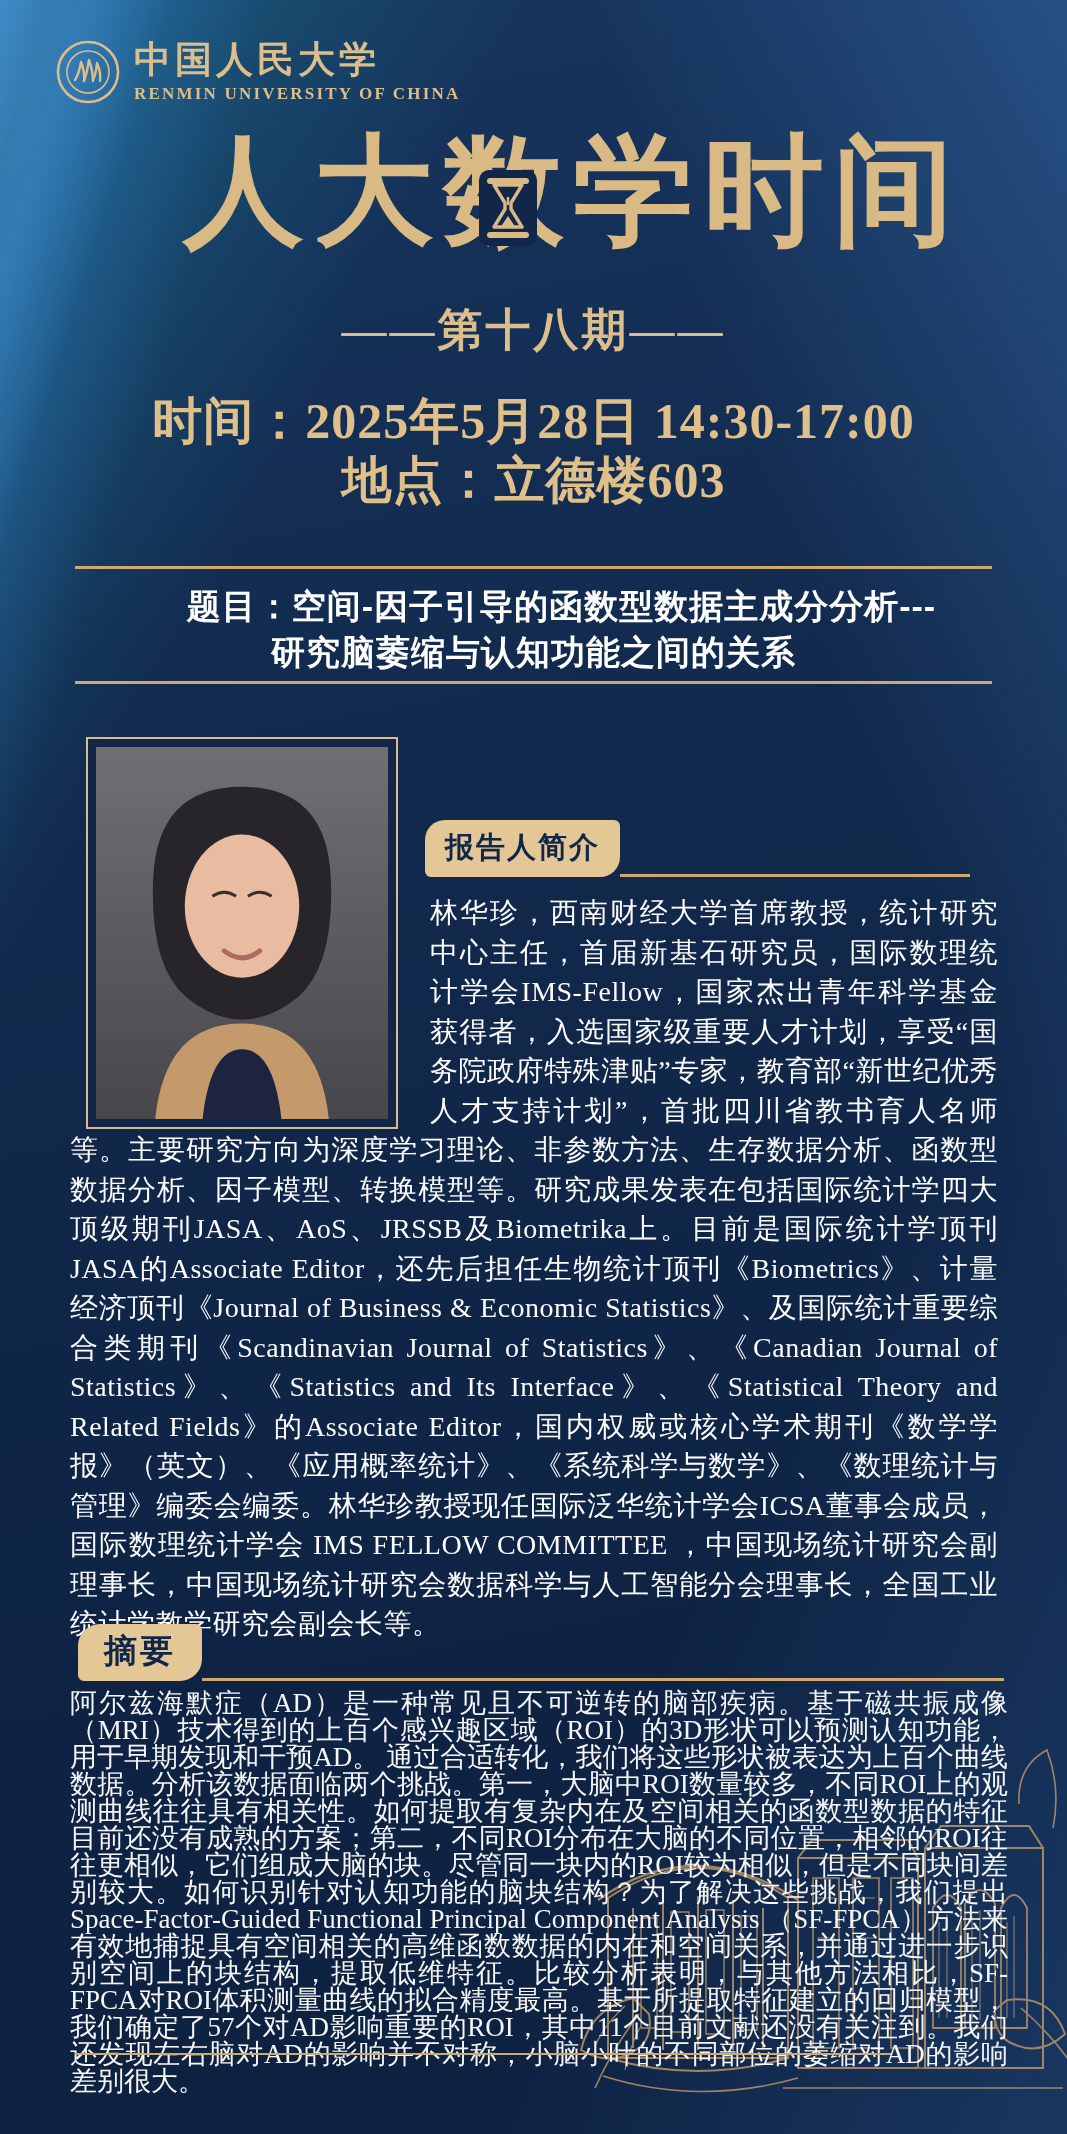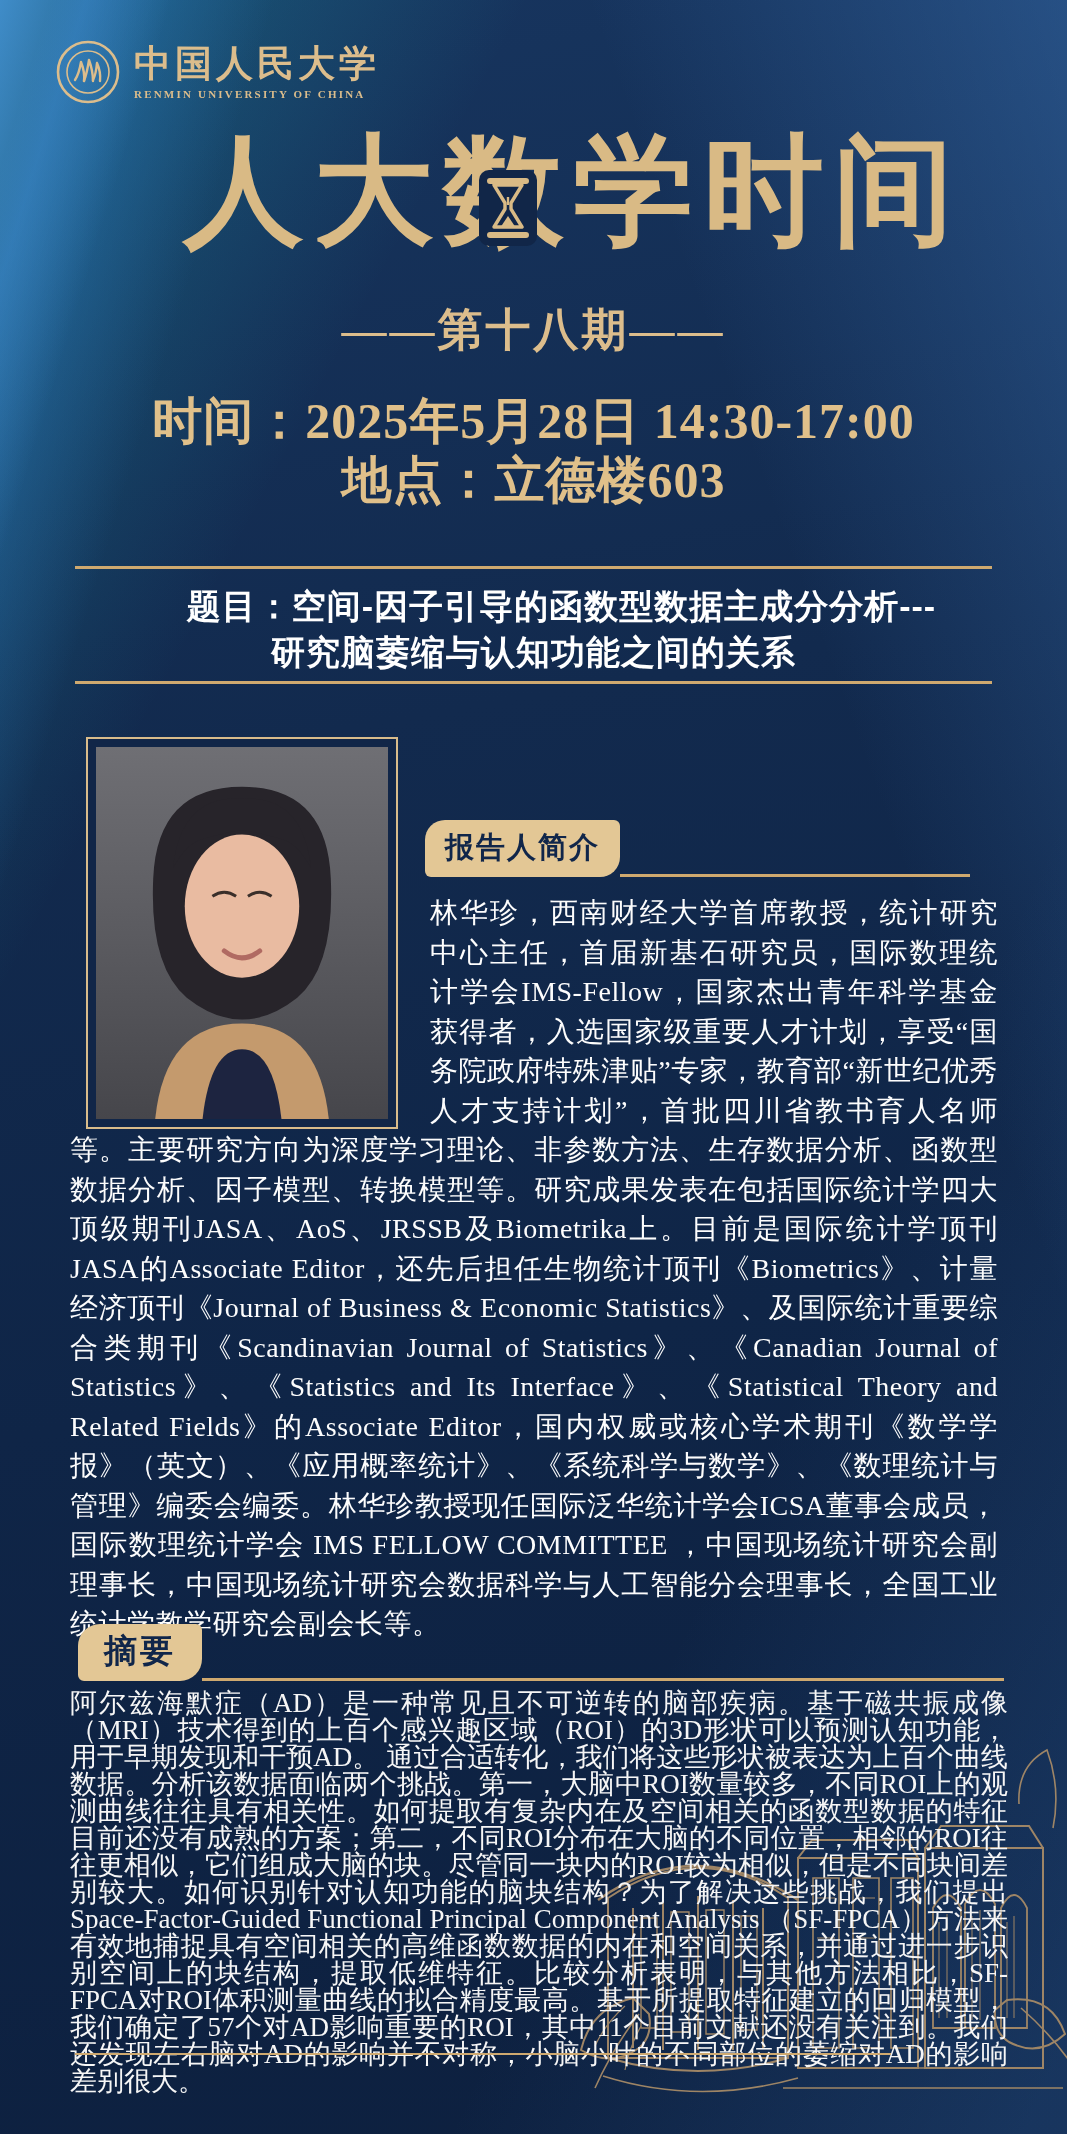--- a/index.html
+++ b/index.html
@@ -18,21 +18,21 @@
       linear-gradient(295deg, rgba(52,108,175,.28) 2%, rgba(52,108,175,0) 30%),
       linear-gradient(170deg, #17355f 0%, #122a4e 34%, #0f2547 62%, #0d203f 100%);
   }
 
   
   .logo-row{position:absolute;left:56px;top:40px;display:flex;align-items:center;gap:14px;z-index:3;}
   .seal{width:64px;height:64px;flex:0 0 auto;}
   .uni-text{display:flex;flex-direction:column;}
   .uni-zh{font-family:"DejaVu Serif","Liberation Serif",serif;font-size:37px;font-weight:bold;
           color:#dcbd8c;letter-spacing:4px;line-height:1.05;}
-  .uni-en{font-family:"Liberation Serif",serif;font-size:11px;font-weight:bold;color:#dcbd8c;
+  .uni-en{font-family:"Liberation Serif",serif;font-size:17px;font-weight:bold;color:#dcbd8c;
           letter-spacing:2.2px;margin-top:5px;}
 
   
   .series-title{position:absolute;left:0;top:128px;width:100%;text-align:center;z-index:2;
     font-family:"DejaVu Sans","Liberation Sans",sans-serif;
     font-size:120px;font-weight:900;color:#d9ba85;letter-spacing:10px;line-height:1.05;padding-left:40px;}
   .hourglass-tile{position:absolute;left:479px;top:170px;width:58px;height:76px;z-index:3;
     background:#112648;border-radius:10px;display:flex;align-items:center;justify-content:center;}
   .issue-line{position:absolute;left:0;top:300px;width:100%;text-align:center;z-index:2;
     font-size:45px;font-weight:bold;color:#dcbd8c;letter-spacing:3px;}

